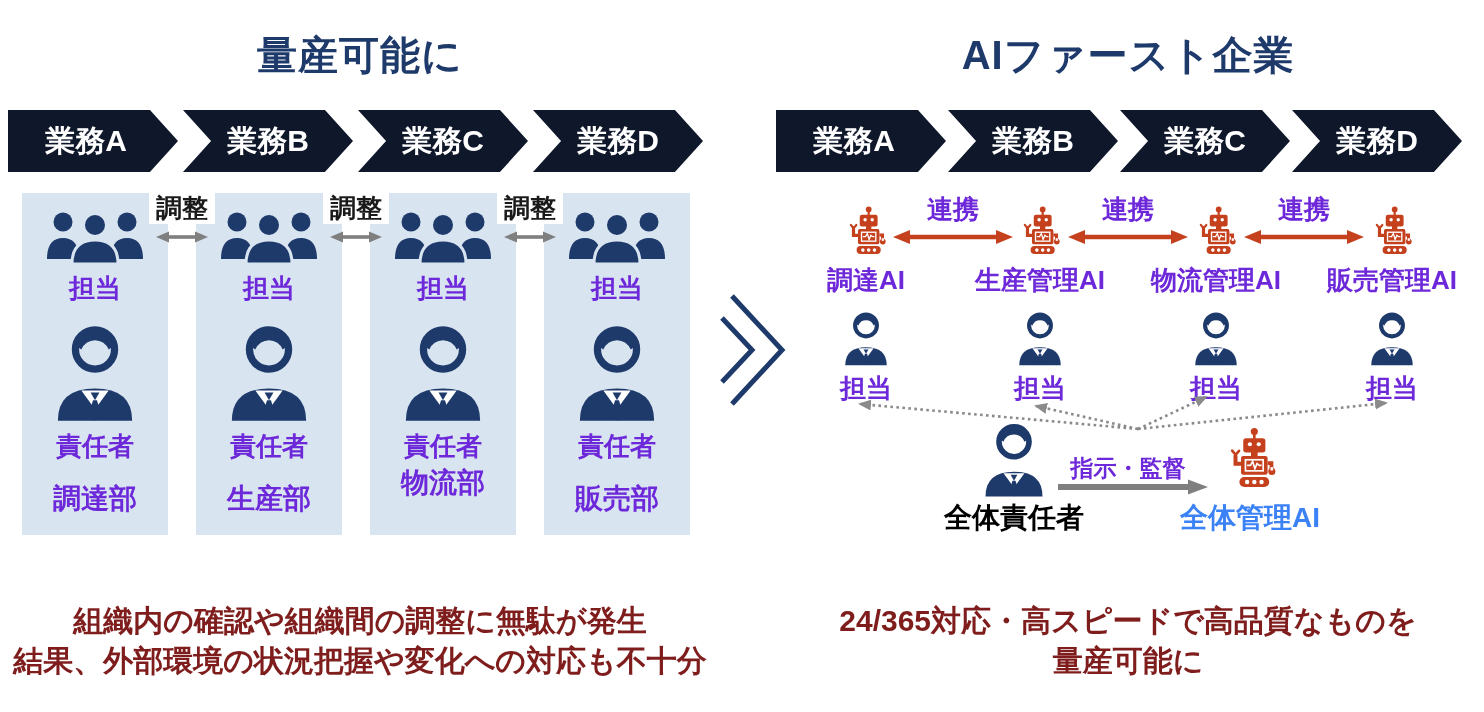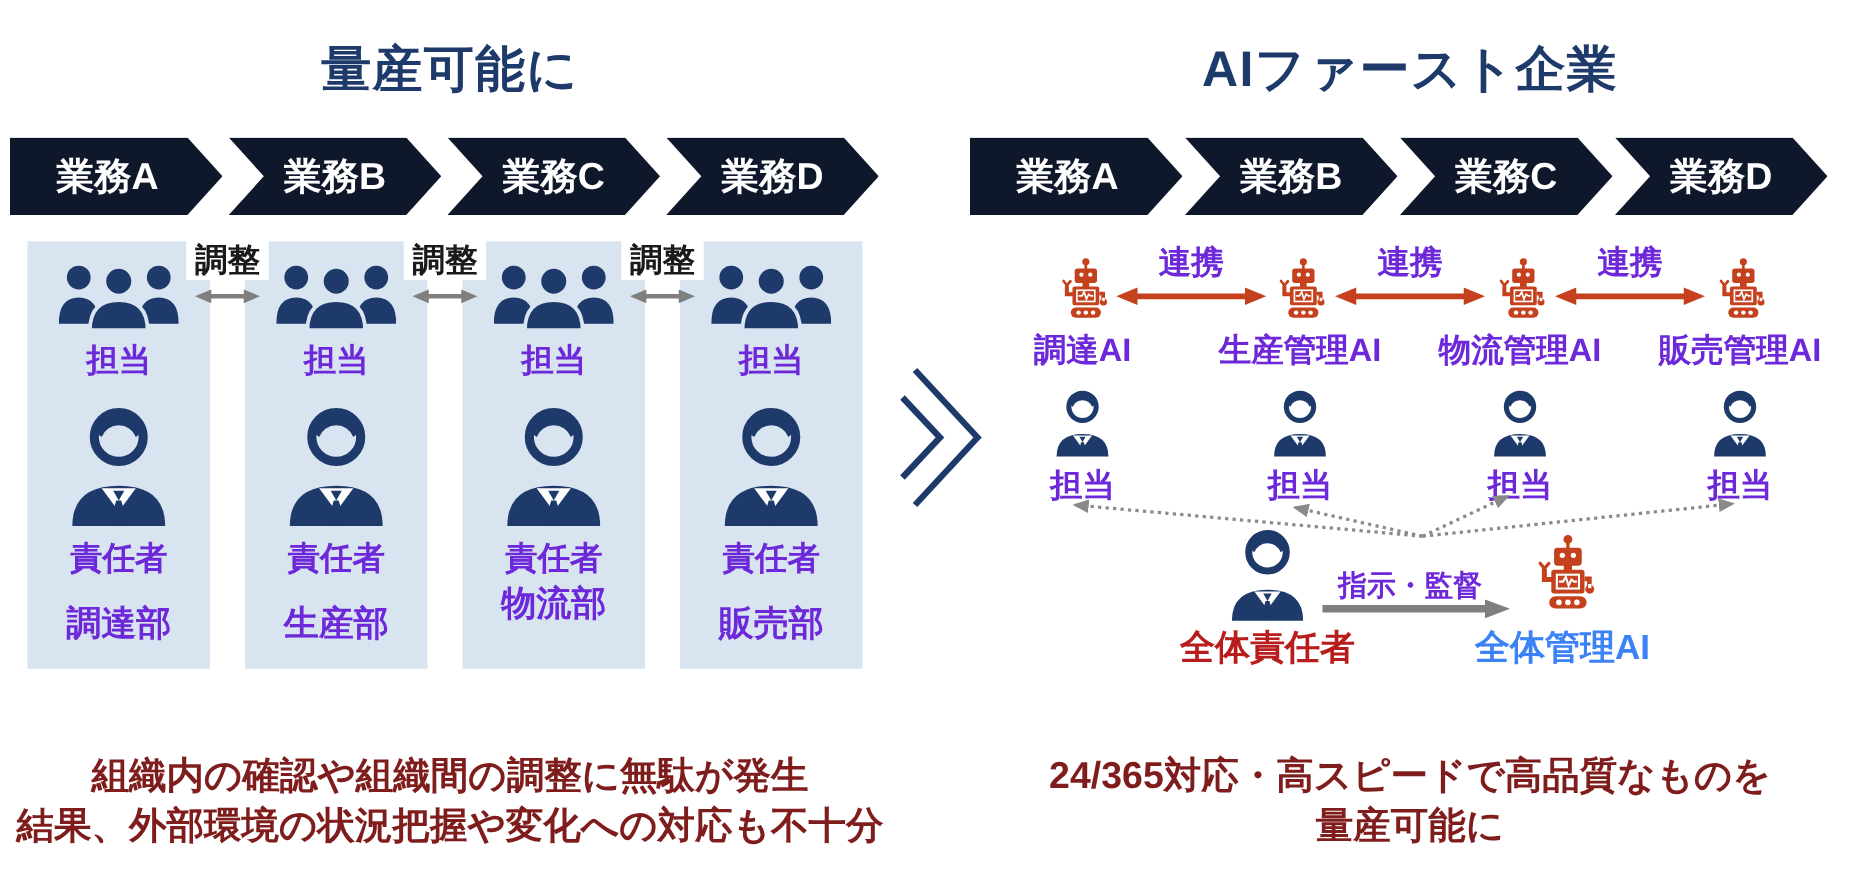--- a/index.html
+++ b/index.html
@@ -12,21 +12,21 @@
         padding:0 28px 0 28px;box-sizing:border-box;
         clip-path:polygon(0% 0%,83.5% 0%,100% 50%,83.5% 100%,0% 100%,16.5% 50%);}
   .chev.first{clip-path:polygon(0% 0%,83.5% 0%,100% 50%,83.5% 100%,0% 100%);padding-left:14px;}
   .col{position:absolute;top:193px;width:146px;height:342px;background:#d9e4f1;}
   .lbl{position:absolute;text-align:center;color:#6d28d9;font-weight:600;font-size:26px;line-height:32px;}
   .col .lbl{width:146px;left:0;}
   .dept{font-size:28px;}
   .adjust-lbl{position:absolute;top:192px;width:66px;height:32px;background:#fff;text-align:center;
               color:#1a1a1a;font-weight:600;font-size:26px;line-height:32px;}
   .caption{position:absolute;text-align:center;font-size:30px;font-weight:700;color:#7f1d1d;line-height:38px;}
-  .navy{color:#b91c1c;}
+  .navy{color:#000000;}
   .red-text{color:#3b82f6;}
   svg.icon{position:absolute;display:block;}
   .ico-navy{color:#1d3a6b;}
   .ico-red{color:#c5411d;}
 </style>
 </head>
 <body>
 
 <div class="canvas">
 

